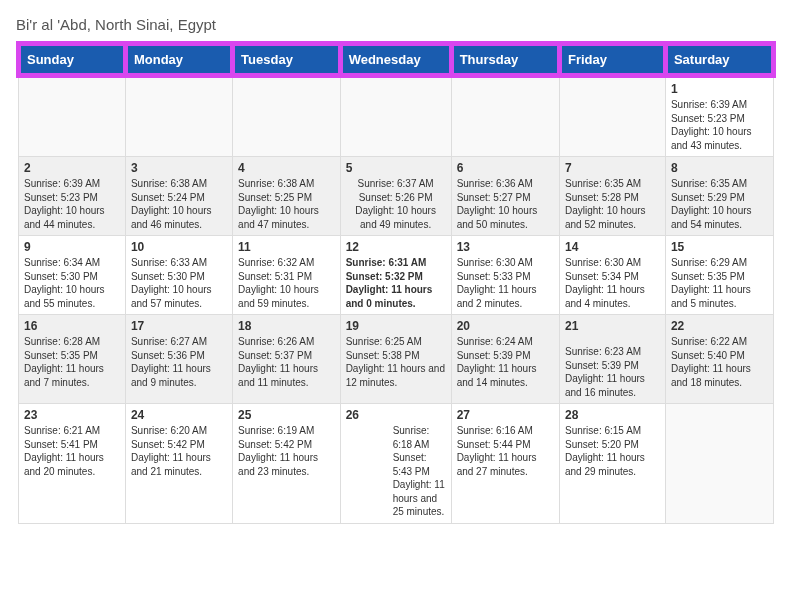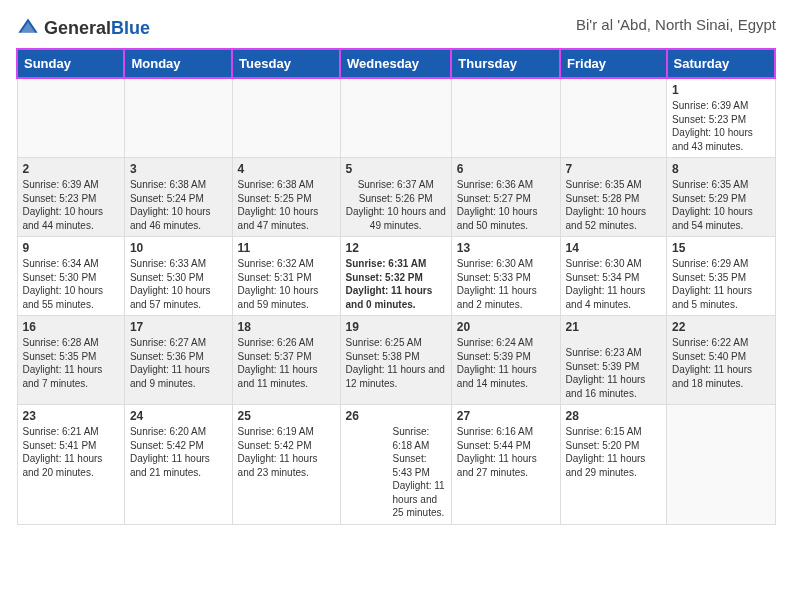--- a/index.html
+++ b/index.html
@@ -53,21 +53,21 @@
       width: 100%;
       border-collapse: collapse;
     }
     .calendar th {
       background: #1a5caf;
       color: #fff;
       font-size: 13px;
       font-weight: bold;
       padding: 6px 6px;
       text-align: left;
-      border: 2px solid #d946ef;
+      border: 5px solid #d946ef;
     }
     .calendar td {
       vertical-align: top;
       border: 1px solid #ddd;
       padding: 4px 5px;
       width: 113px;
       min-height: 80px;
       font-size: 10.5px;
       color: #333;
       background: #fff;
@@ -87,29 +87,20 @@
       line-height: 1.35;
     }
     .row-shaded td {
       background: #f0f0f0;
     }
   </style>
 </head>
 <body>
 
 <div class="header">
-  <div class="logo">
-    <svg class="logo-icon" viewBox="0 0 40 40">
-      <polygon points="20,4 36,28 4,28" fill="#1a5caf"></polygon>
-      <polygon points="20,10 32,28 8,28" fill="#fff" opacity="0.3"></polygon>
-    </svg>
-    <div>
-      <span class="logo-text-general">General</span><span class="logo-text-blue">Blue</span>
-    </div>
-  </div>
   <div class="title-block">
     <div class="location-title">Bi'r al 'Abd, North Sinai, Egypt</div>
   </div>
 </div>
 
 <table class="calendar">
   <thead>
     <tr>
     <th>Sunday</th>
         <th>Monday</th>

